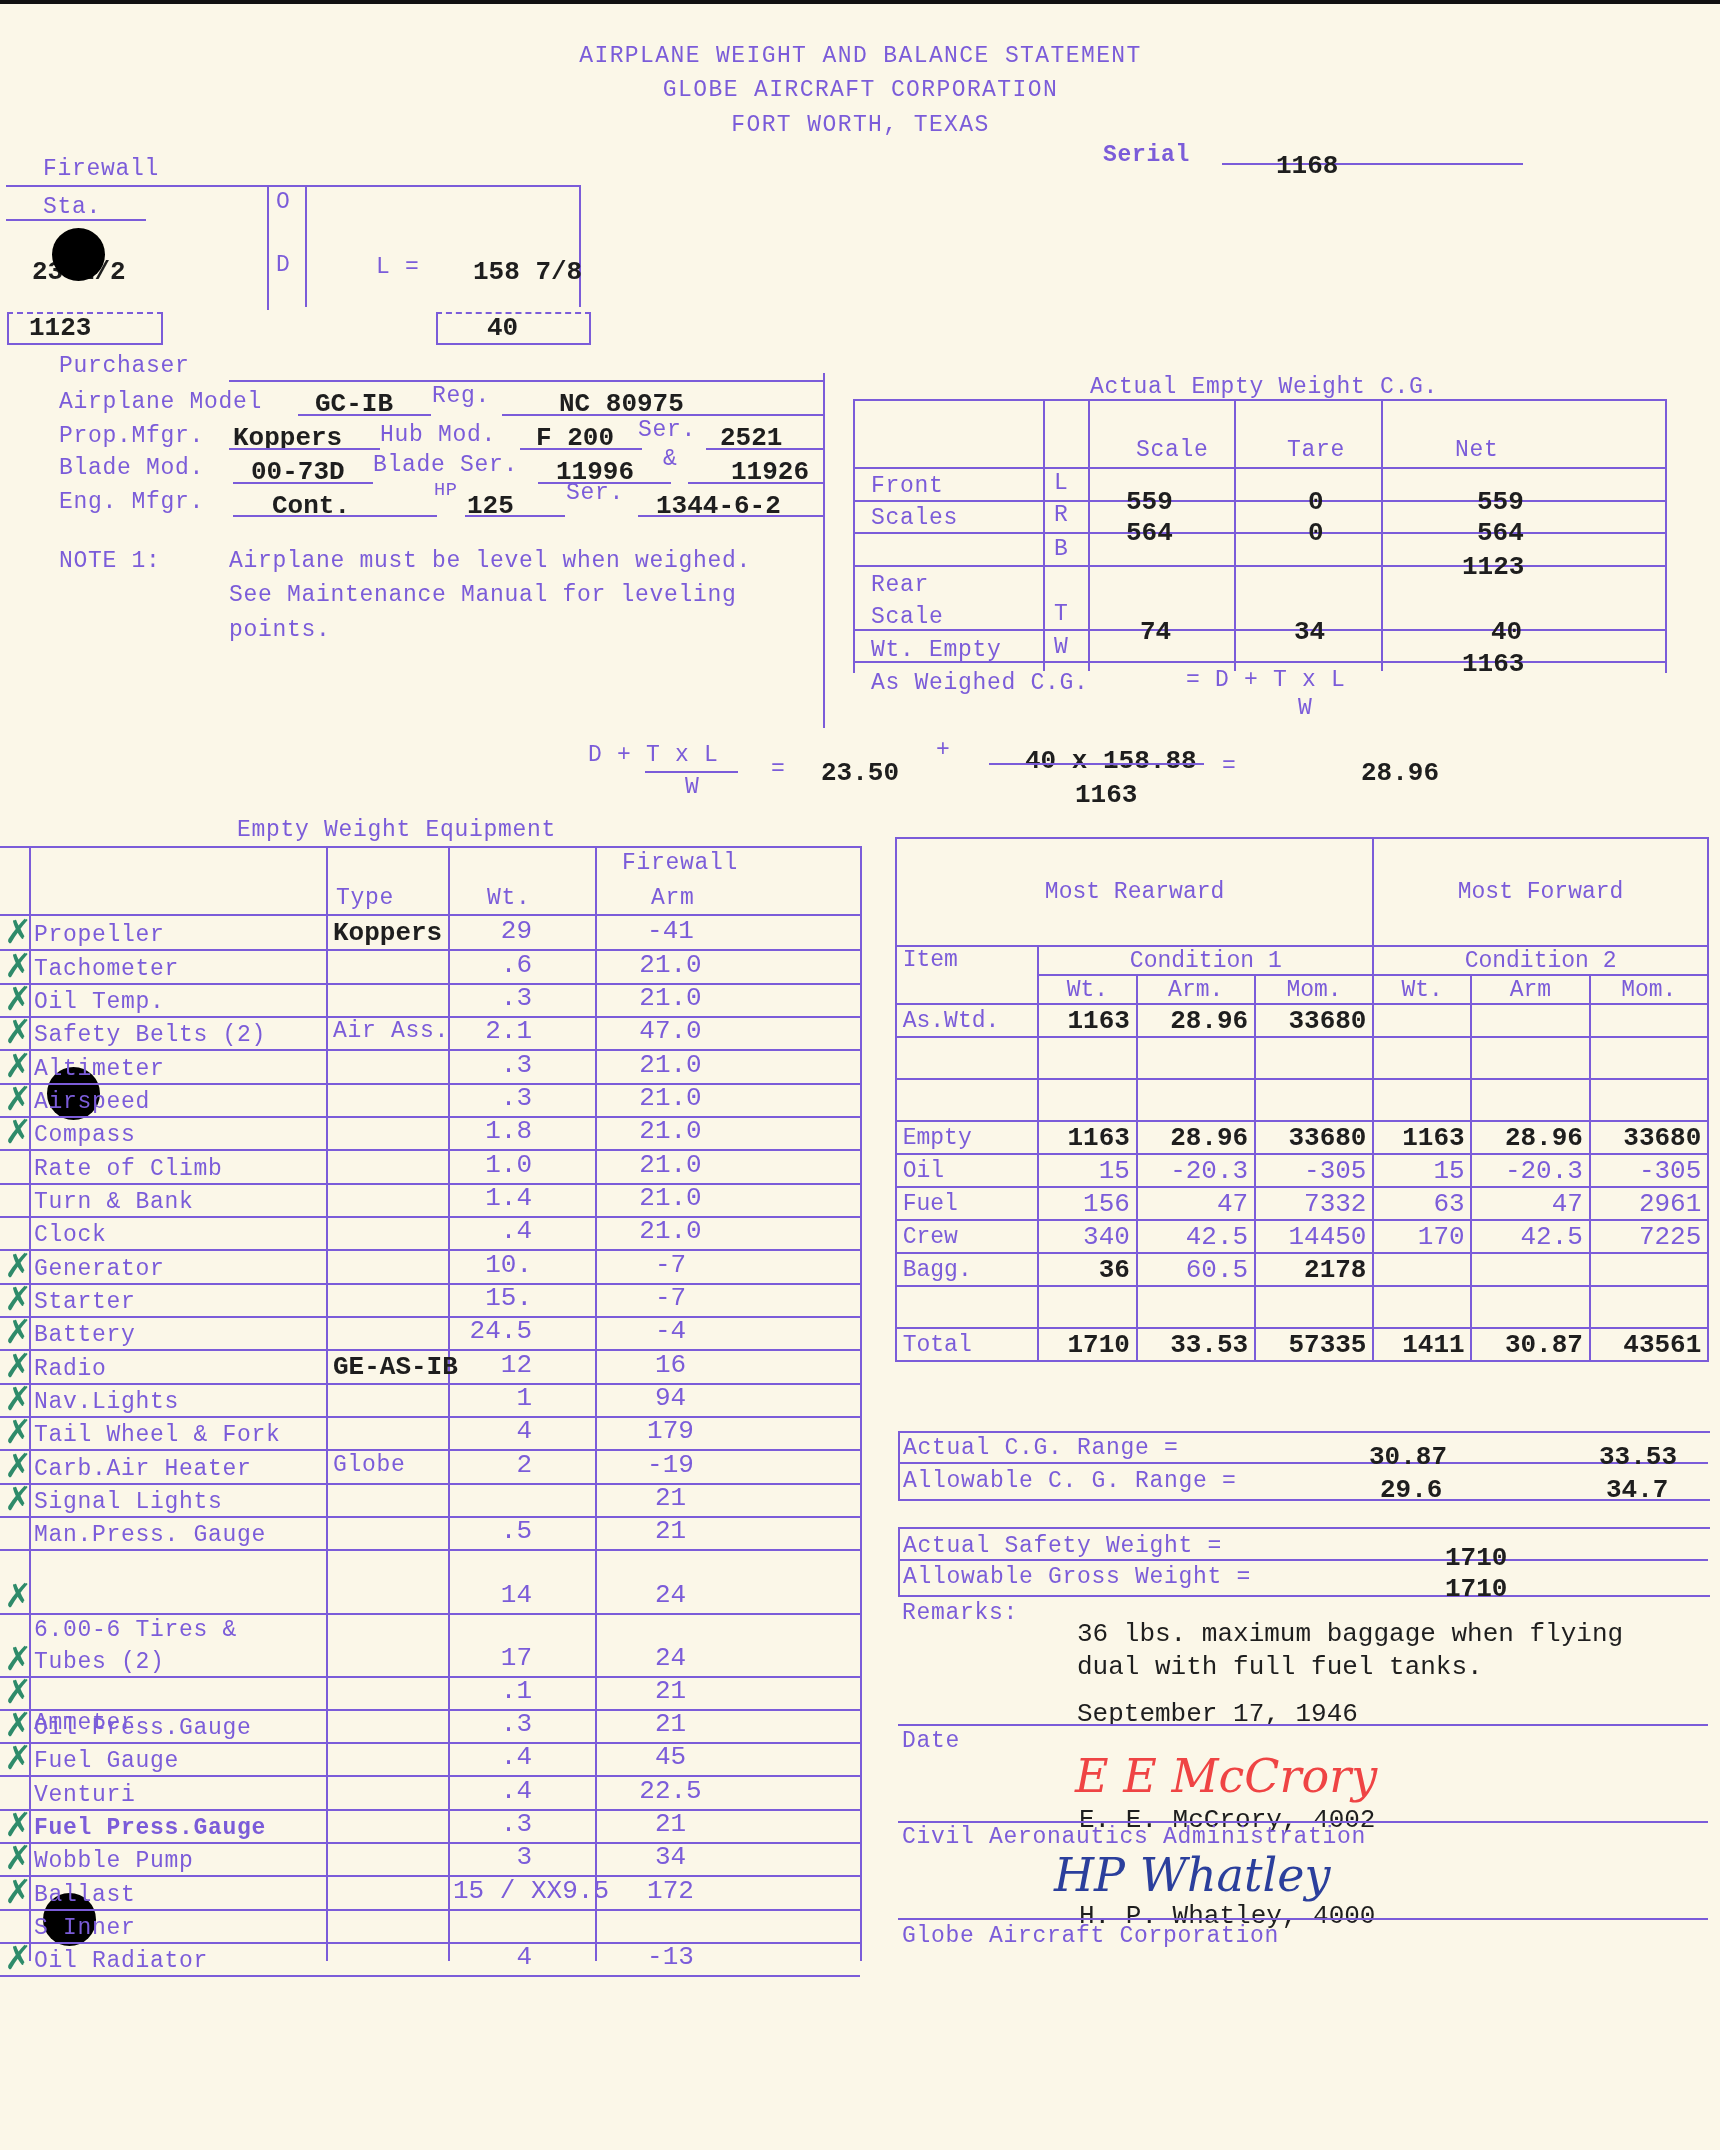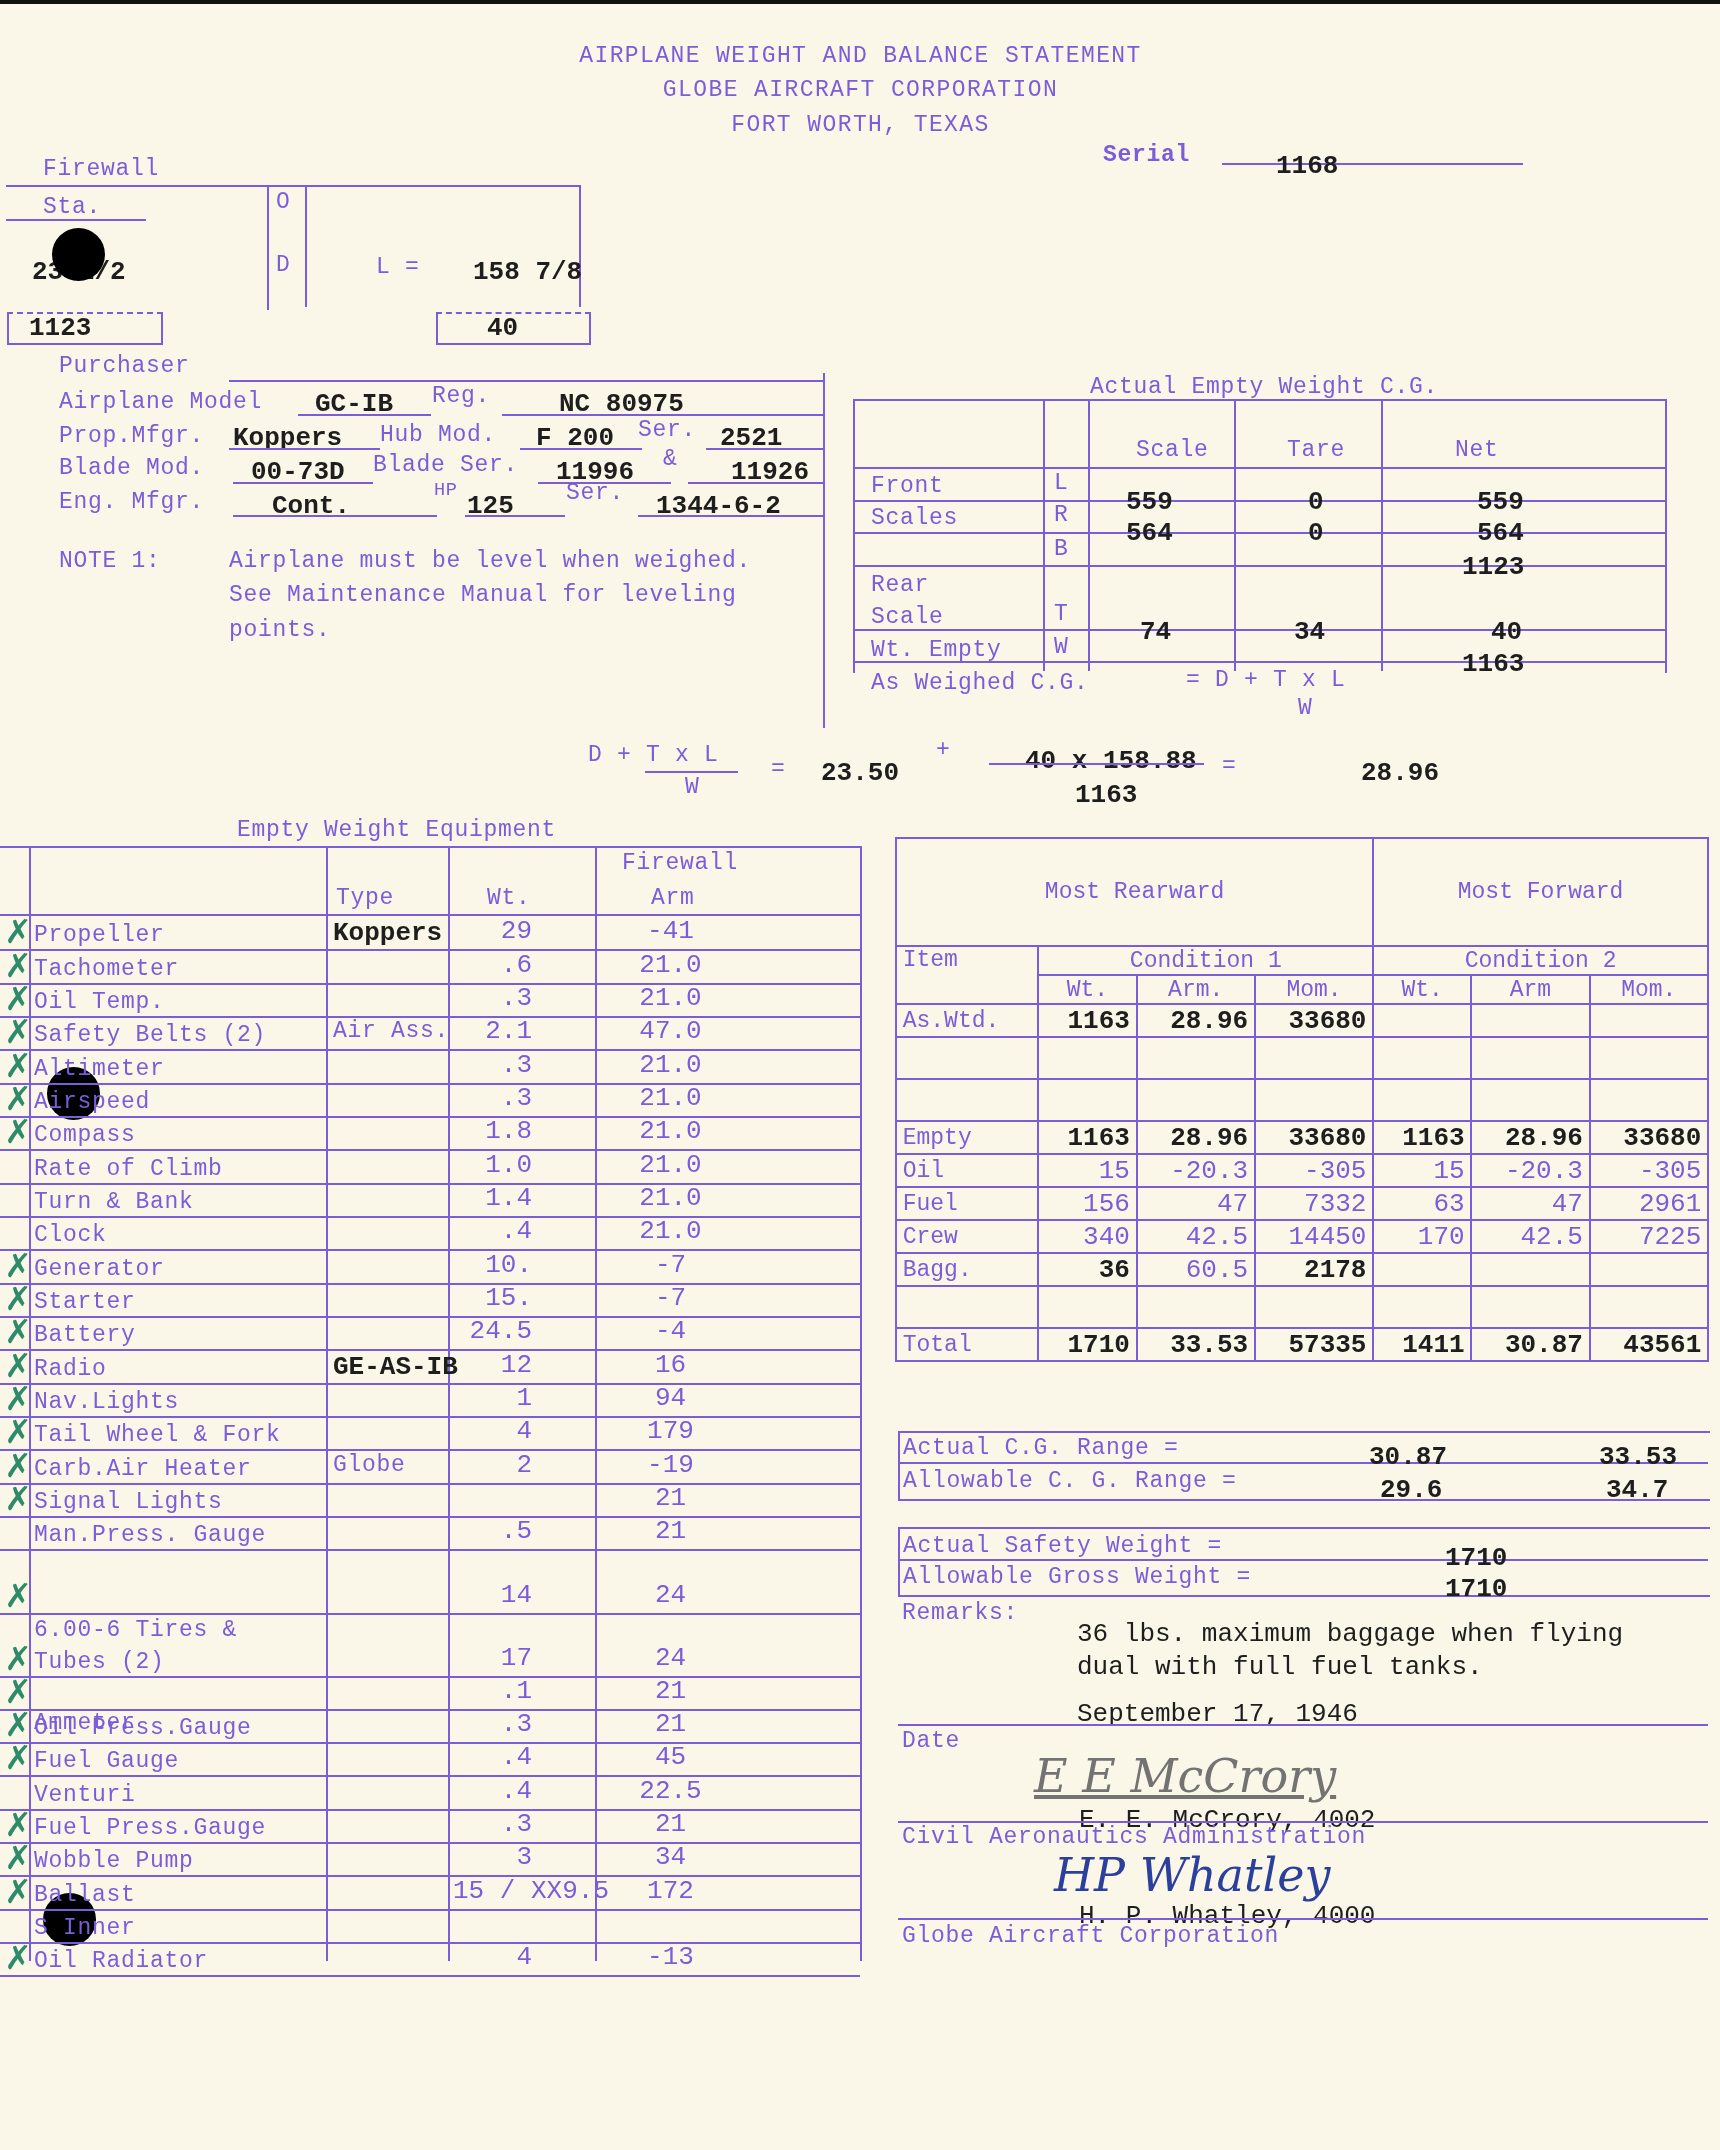--- a/index.html
+++ b/index.html
@@ -365,21 +365,21 @@
     </div>
     <div class="abs" style="left: 0px; top: 1776px; width: 860px; height: 33px;">
       <div class="abs lbl" style="left: 34px; top: 2.9px; white-space: nowrap; width: 287px; line-height: 32px;">Venturi</div>
       <div class="abs lbl" style="left: 333px; top: 1.8px;"></div>
       <div class="abs pv" style="left: 453px; top: 0.4px; width: 79px; text-align: right;">.4</div>
       <div class="abs pv" style="left: 631px; top: 0.4px; width: 79px; text-align: center;">22.5</div>
       <div class="hl" style="left: 0px; top: 33px; width: 860px;"></div>
     </div>
     <div class="abs" style="left: 0px; top: 1809px; width: 860px; height: 33px;">
       <div class="check" style="left: 4.3px; top: -4px;">✗</div>
-      <div class="abs lbl" style="left: 34px; top: 2.9px; white-space: nowrap; width: 287px; line-height: 32px;">Fuel Press.Gauge</div>
+      <div class="abs lbl" style="left: 34px; top: 2.9px; white-space: nowrap; width: 287px; line-height: 32px; font-weight: bold;">Fuel Press.Gauge</div>
       <div class="abs lbl" style="left: 333px; top: 1.8px;"></div>
       <div class="abs pv" style="left: 453px; top: 0.4px; width: 79px; text-align: right;">.3</div>
       <div class="abs pv" style="left: 631px; top: 0.4px; width: 79px; text-align: center;">21</div>
       <div class="hl" style="left: 0px; top: 33px; width: 860px;"></div>
     </div>
     <div class="abs" style="left: 0px; top: 1842px; width: 860px; height: 33px;">
       <div class="check" style="left: 4.3px; top: -4px;">✗</div>
       <div class="abs lbl" style="left: 34px; top: 2.9px; white-space: nowrap; width: 287px; line-height: 32px;">Wobble Pump</div>
       <div class="abs lbl" style="left: 333px; top: 1.8px;"></div>
       <div class="abs pv" style="left: 453px; top: 0.4px; width: 79px; text-align: right;">3</div>
@@ -541,21 +541,21 @@
 <div class="abs lbl" style="left:903px; top:1564px;">Allowable Gross Weight =</div>
 <div class="abs val" style="left:1445px; top:1574px;">1710</div>
 
 <div class="abs lbl" style="left:902px; top:1600px;">Remarks:</div>
 <div class="abs val" style="left:1077px; top:1619px; font-weight:normal;">36 lbs. maximum baggage when flying</div>
 <div class="abs val" style="left:1077px; top:1652px; font-weight:normal;">dual with full fuel tanks.</div>
 <div class="abs val" style="left:1077px; top:1699px; font-weight:normal;">September 17, 1946</div>
 <div class="hl" style="left:898px; top:1724px; width:810px;"></div>
 <div class="abs lbl" style="left:902px; top:1728px;">Date</div>
 
-<div class="sig" style="left:1034px; top:1749px; color:#737373;text-decoration:underline;">E E McCrory</div>
+<div class="sig" style="left:1075px; top:1749px; color:#ef4444;">E E McCrory</div>
 <div class="abs val" style="left:1079px; top:1805px; font-weight:normal;">E. E. McCrory, 4002</div>
 <div class="hl" style="left:898px; top:1821px; width:810px;"></div>
 <div class="abs lbl" style="left:902px; top:1824px;">Civil Aeronautics Administration</div>
 <div class="sig" style="left:1054px; top:1848px; color:#2b3f9c;">HP Whatley</div>
 <div class="abs val" style="left:1079px; top:1901px; font-weight:normal;">H. P. Whatley, 4000</div>
 <div class="hl" style="left:898px; top:1918px; width:810px;"></div>
 <div class="abs lbl" style="left:902px; top:1923px;">Globe Aircraft Corporation</div>
 
 
 </body></html>

